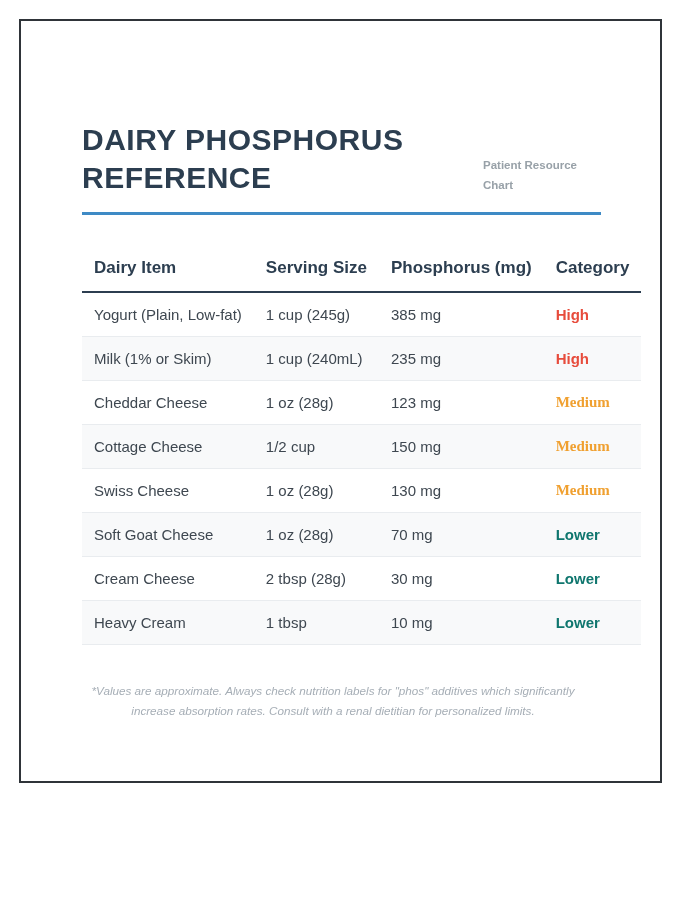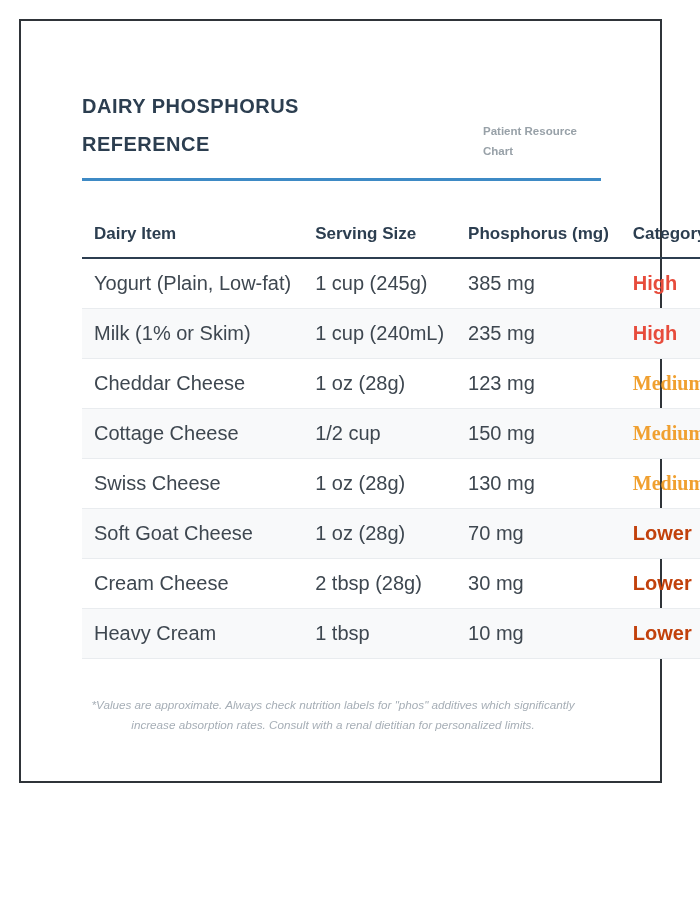--- a/index.html
+++ b/index.html
@@ -19,26 +19,27 @@
     padding: 66px 59px 0 61px;
   }
   .doc-header {
     display: flex;
     justify-content: space-between;
     align-items: flex-end;
     border-bottom: 3px solid #3e8ac5;
     padding-bottom: 15px;
   }
   .doc-title {
-    font-size: 20px;
+    font-size: 30px;
     font-weight: 700;
     letter-spacing: 0.5px;
     line-height: 38px;
     color: #2c3e50;
     max-width: 330px;
+    margin-top: 34px;
   }
   .doc-subtitle {
     width: 118px;
     font-size: 11.5px;
     line-height: 20px;
     color: #98a1a8;
     font-weight: 700;
     padding-bottom: 2px;
   }
   table.phos-table {
@@ -49,35 +50,35 @@
   .phos-table th {
     text-align: left;
     font-size: 17px;
     font-weight: 700;
     color: #2c3e50;
     padding: 12px 12px 13px 12px;
     border-bottom: 2px solid #2c3e50;
     white-space: nowrap;
   }
   .phos-table td {
-    font-size: 20px;
+    font-size: 15px;
     color: #3e4750;
     padding: 13px 12px;
     border-bottom: 1px solid #e9ecef;
     white-space: nowrap;
   }
   .phos-table col.c-item   { width: 32.5%; }
   .phos-table col.c-serv   { width: 22.8%; }
   .phos-table col.c-phos   { width: 27.7%; }
   .phos-table col.c-cat    { width: 17.0%; }
   .phos-table tbody tr:nth-child(even) { background: #f8f9fa; }
   .phos-table td.category { font-weight: 700; }
   .phos-table td.category[data-level="High"]   { color: #e74c3c; }
   .phos-table td.category[data-level="Medium"] { color: #f0a030; font-family: Liberation Serif, serif; }
-  .phos-table td.category[data-level="Lower"]  { color: #c2410c; }
+  .phos-table td.category[data-level="Lower"]  { color: #0f766e; }
   .footnote {
     margin-top: 36px;
     font-size: 11.7px;
     font-style: italic;
     line-height: 20px;
     color: #a6aeb6;
     max-width: 502px;
     text-align: center;
   }
 </style>

